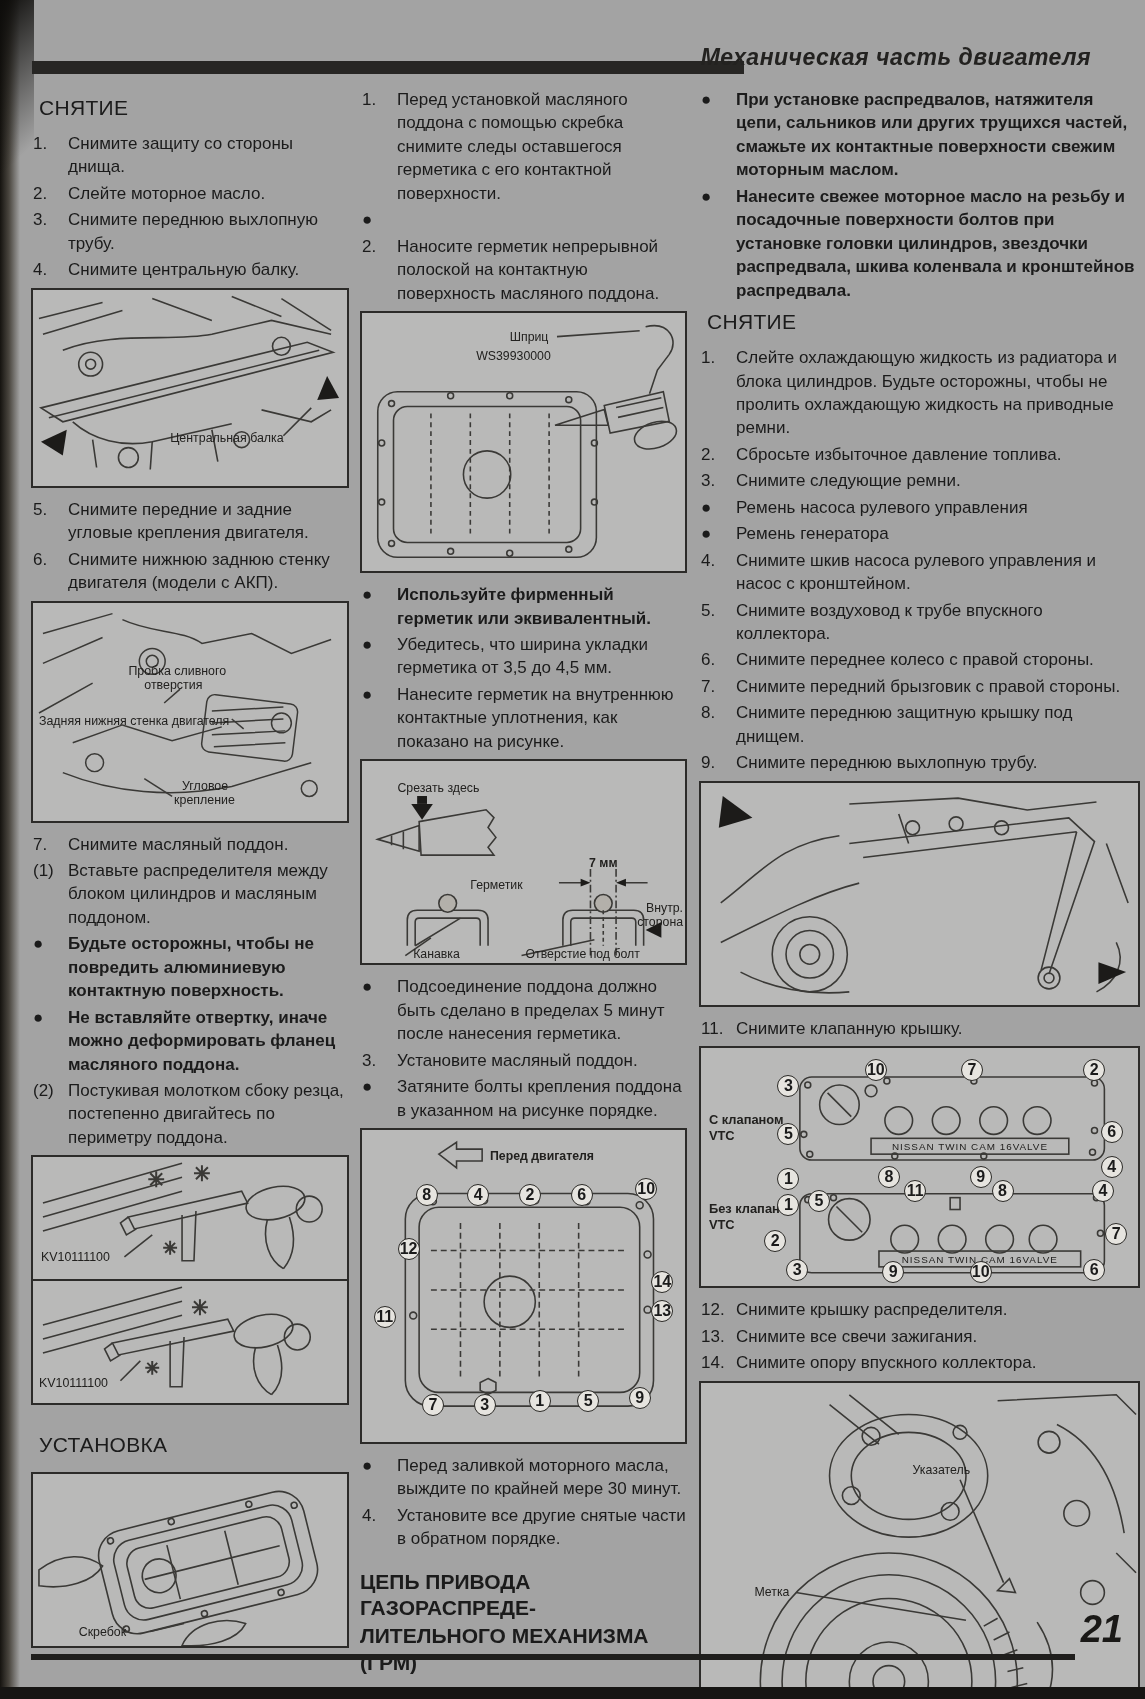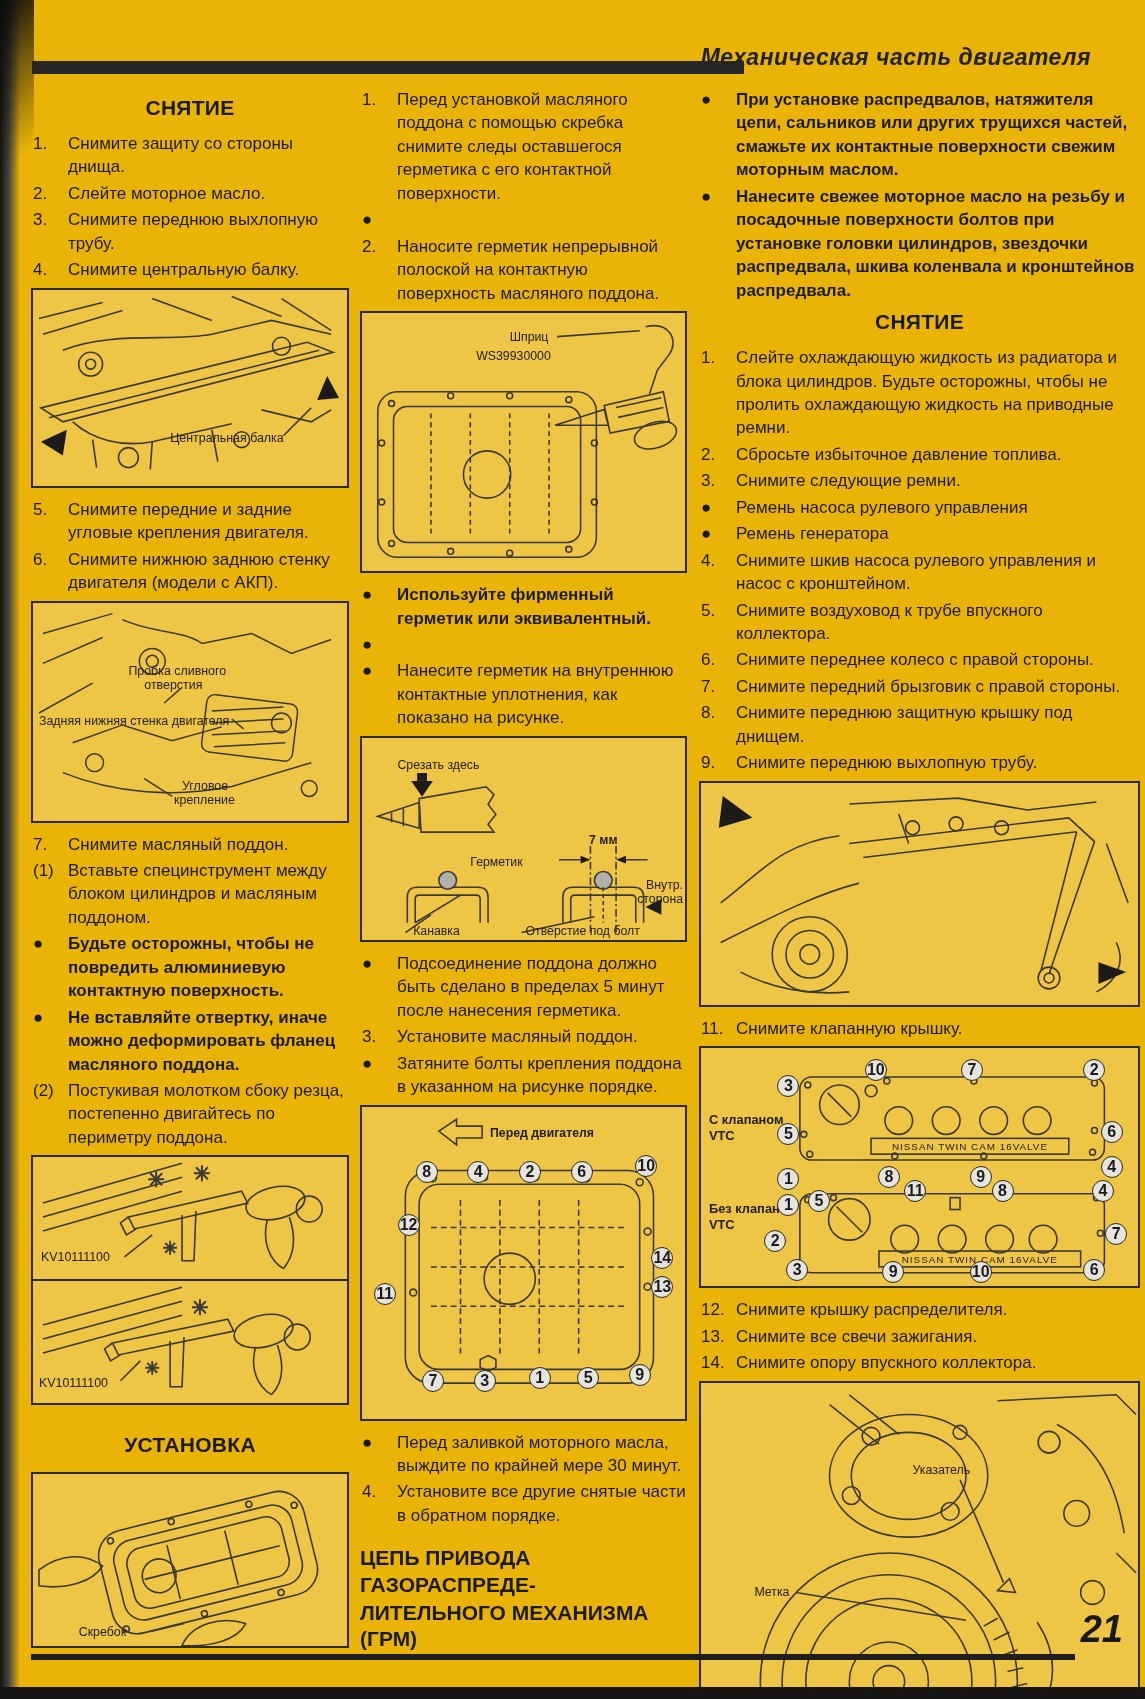--- a/index.html
+++ b/index.html
@@ -1,29 +1,29 @@
 <!DOCTYPE html>
 <html><head>
 <meta charset="utf-8">
 <style>
   html,body{margin:0;padding:0;background:#8f8d89;}
-  .page{position:relative;width:1145px;height:1699px;background:#eab308;overflow:hidden;
+  .page{position:relative;width:1145px;height:1699px;background:#a3a3a3;overflow:hidden;
         font-family:"Liberation Sans",sans-serif;color:#1b1b1b;box-shadow:0 0 8px rgba(0,0,0,.5);}
   .binding{position:absolute;left:0;top:0;width:20px;height:100%;
         background:linear-gradient(90deg,#15130f 0%,#4a463f 45%,rgba(74,70,63,0) 100%);}
   .binding-top{position:absolute;left:0;top:0;width:34px;height:220px;
         background:linear-gradient(135deg,#0e0d0b 0%,rgba(14,13,11,0) 70%);}
   .header-bar{position:absolute;left:32px;top:61px;width:712px;height:13px;background:#272624;}
   .header-title{position:absolute;right:54px;top:44px;font-size:23px;font-weight:bold;font-style:italic;
         letter-spacing:.5px;color:#232220;}
   .col{position:absolute;font-size:17px;line-height:1.38;}
   .c1{left:31px;top:94px;width:318px;}
   .c2{left:360px;top:88px;width:327px;}
   .c3{left:699px;top:88px;width:441px;}
-  .h2{font-size:21px;font-weight:700;margin:0 0 9px 0;letter-spacing:.3px;text-align:center;}
+  .h2{font-size:21px;font-weight:400;margin:0 0 9px 8px;letter-spacing:.3px;}
   .h2.install{margin-top:26px;margin-bottom:12px;}
   .list{margin:0 0 4px 0;}
   .li{display:grid;grid-template-columns:37px 1fr;margin-bottom:3px;}
   .li .m{padding-left:2px;}
   .li.b{font-weight:bold;}
   .fig{border:2.5px solid #2c2b29;position:relative;background:rgba(250,250,248,.25);margin:6px 0 10px 0;}
   .fig svg{display:block;width:100%;}
   .fig .divider{border-top:2px solid #2c2b29;}
   text{fill:#22211f;font-family:"Liberation Sans",sans-serif;font-size:12.5px;}
   .bolt{position:absolute;width:20px;height:20px;border:1.7px solid #2a2926;border-radius:50%;
@@ -126,21 +126,21 @@
       </svg>
     </div>
 
     <div class="list">
         <div class="li">
         <span class="m">7.</span>
         <span>Снимите масляный поддон.</span>
       </div>
         <div class="li">
         <span class="m">(1)</span>
-        <span>Вставьте специнструмент между блоком цилиндров и масляным поддоном.</span>
+        <span>Вставьте распределителя между блоком цилиндров и масляным поддоном.</span>
       </div>
         <div class="li b">
         <span class="m">●</span>
         <span>Будьте осторожны, чтобы не повредить алюминиевую контактную поверхность.</span>
       </div>
         <div class="li b">
         <span class="m">●</span>
         <span>Не вставляйте отвертку, иначе можно деформировать фланец масляного поддона.</span>
       </div>
         <div class="li">
@@ -257,20 +257,21 @@
       </svg>
     </div>
 
     <div class="list">
         <div class="li b">
         <span class="m">●</span>
         <span>Используйте фирменный герметик или эквивалентный.</span>
       </div>
         <div class="li">
         <span class="m">●</span>
+        <span>Убедитесь, что ширина укладки герметика от 3,5 до 4,5 мм.</span>
       </div>
         <div class="li">
         <span class="m">●</span>
         <span>Нанесите герметик на внутреннюю контактные уплотнения, как показано на рисунке.</span>
       </div>
       </div>
 
     <div class="fig">
       <svg viewBox="0 0 328 202" height="202">
         <g stroke="#3a3936" stroke-width="1.6" fill="none">

